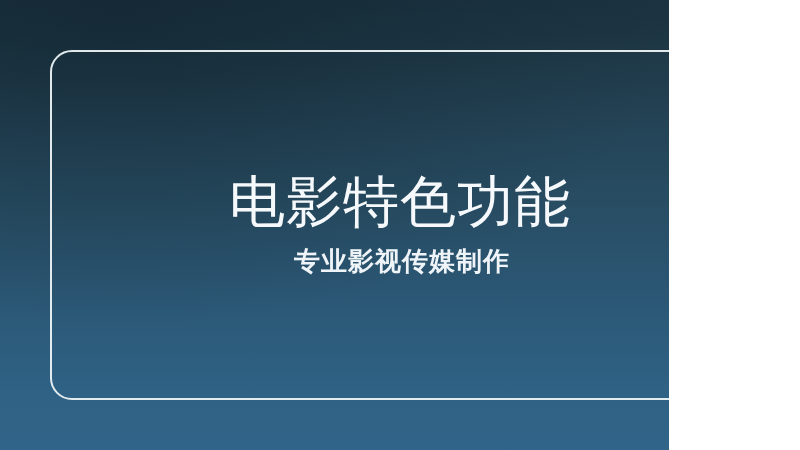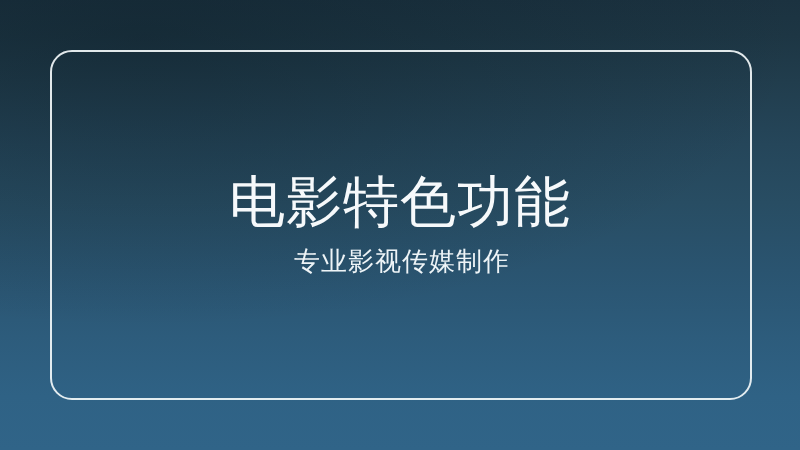--- a/index.html
+++ b/index.html
@@ -8,21 +8,21 @@
   }
   body {
     width: 800px;
     height: 450px;
     overflow: hidden;
     font-family: "Liberation Sans", sans-serif;
   }
 
   #slide {
     position: relative;
-    width: 800px;
+    width: 669px;
     height: 450px;
     box-sizing: border-box;
     background-color: #26495f;
     background-image:
       linear-gradient(180deg,
         #1b3240 0%,
         #1d3644 8%,
         #213d4d 18%,
         #25465a 32%,
         #284d63 45%,
@@ -77,21 +77,21 @@
     line-height: 1.04;
     letter-spacing: 1px;
     color: #f6f9fb;
     white-space: nowrap;
   }
 
   #slide-subtitle {
     margin: 14px 0 0 4px;
     font-family: "DejaVu Sans", "Liberation Sans", sans-serif;
     font-size: 26px;
-    font-weight: 400;
+    font-weight: 700;
     line-height: 1.2;
     letter-spacing: 1px;
     color: #eef4f7;
     white-space: nowrap;
   }
 </style>
 </head>
 <body>
 
 <div id="slide">

